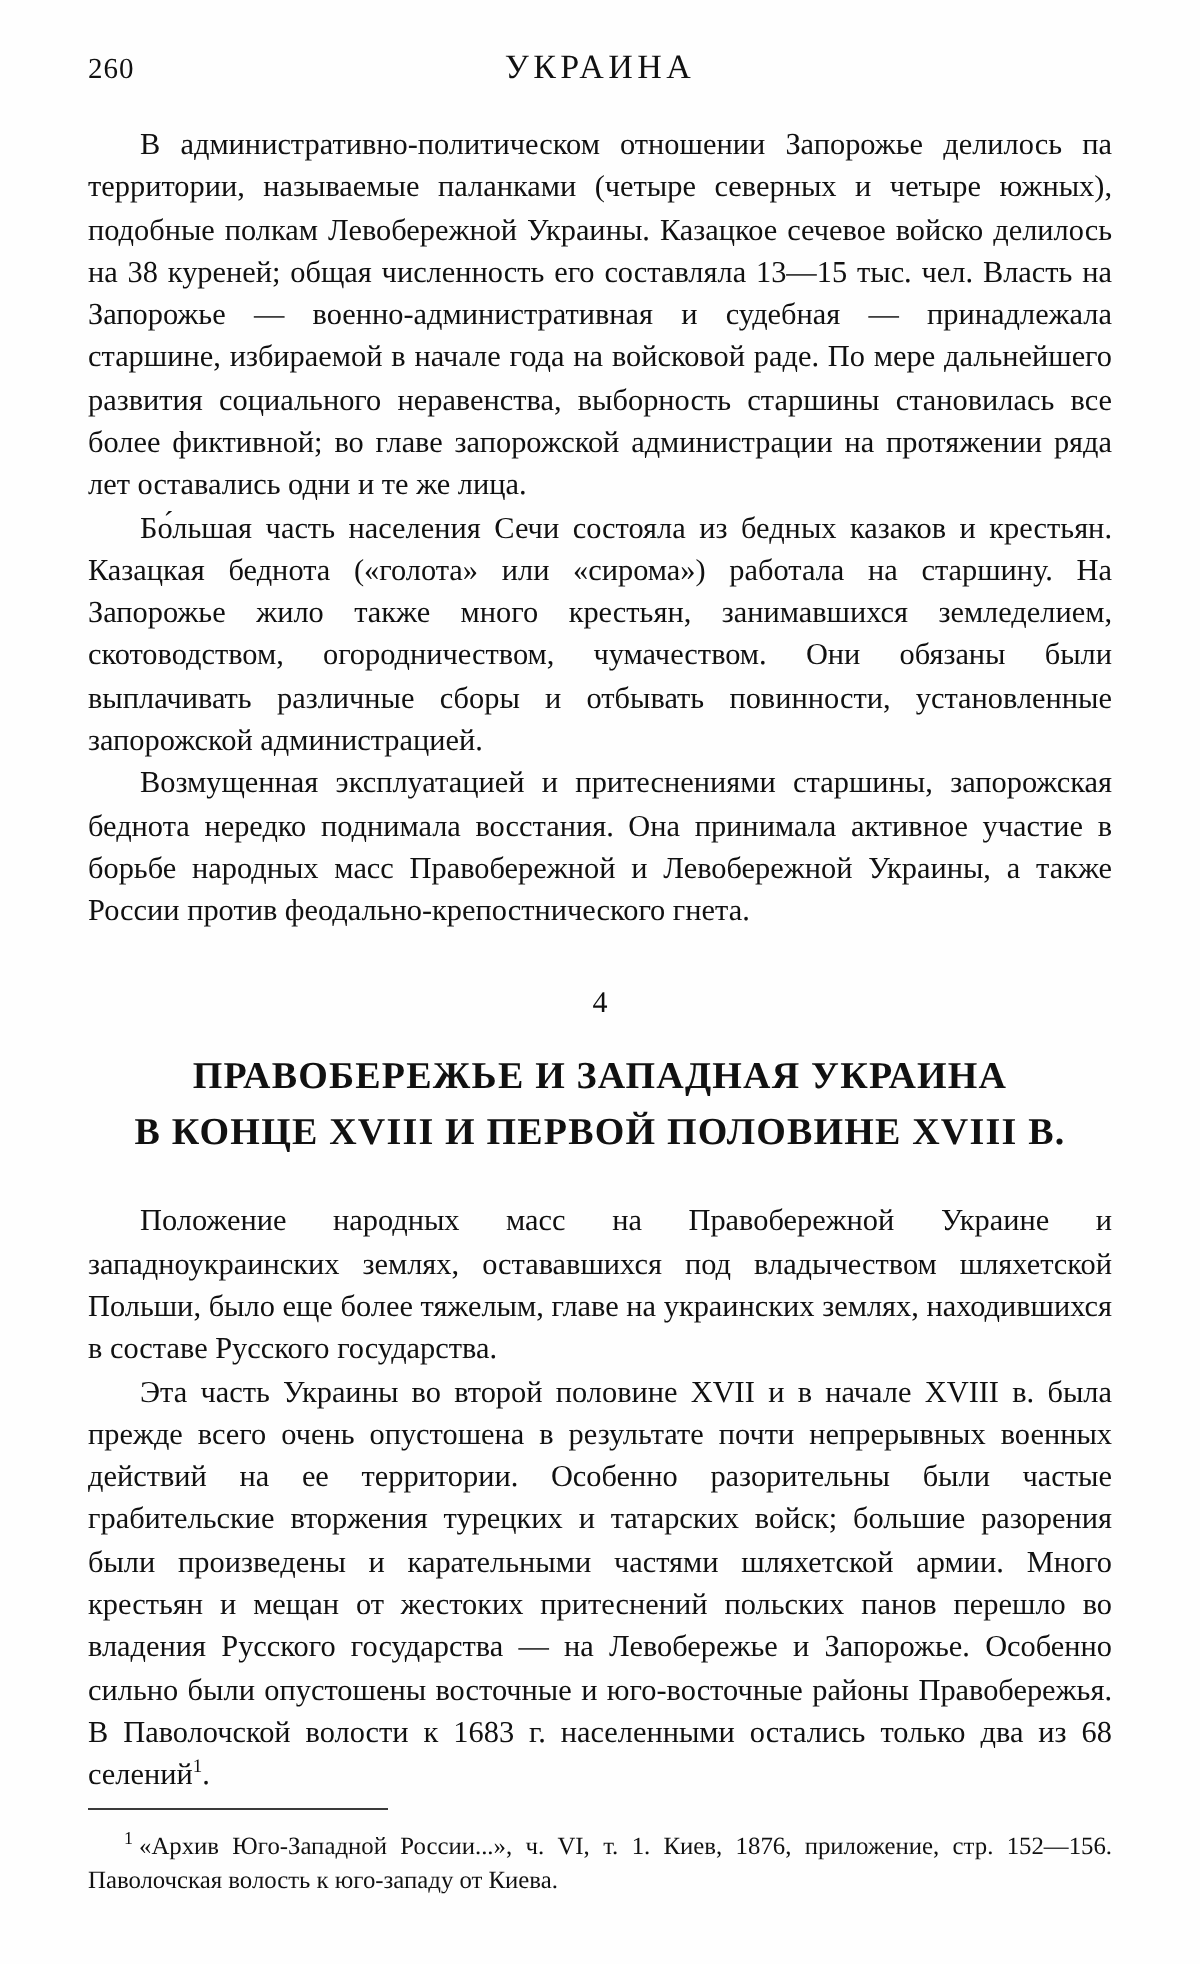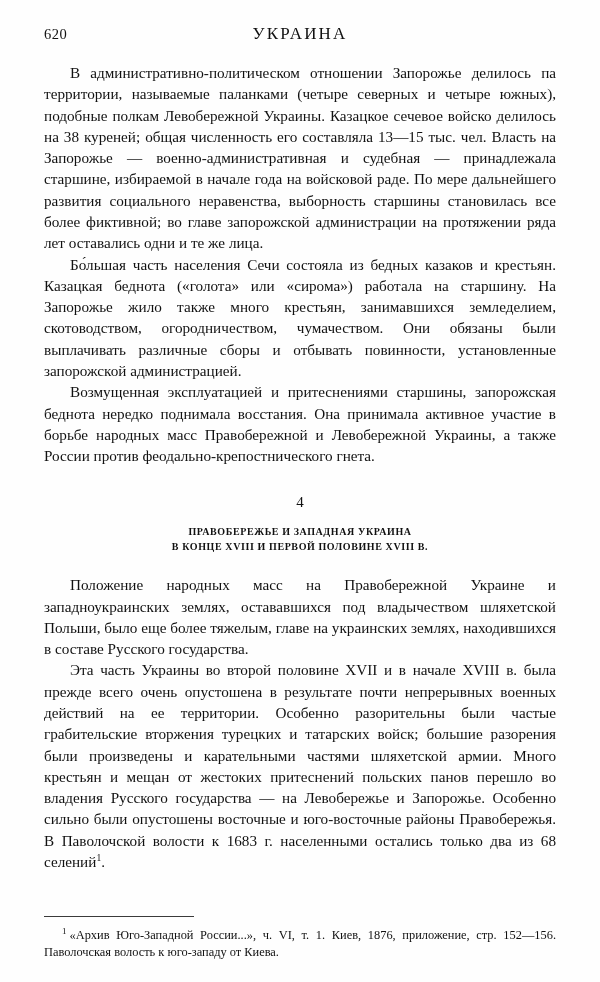--- a/index.html
+++ b/index.html
@@ -54,34 +54,34 @@
     margin: 0;
     text-indent: 26px;
   }
   .section-number {
     text-align: center;
     font-size: 15px;
     margin: 28px 0 14px 0;
   }
   .section-title {
     text-align: center;
-    font-size: 10px;
+    font-size: 19px;
     font-weight: bold;
     letter-spacing: 0.6px;
     line-height: 1.45;
     margin: 0 0 20px 0;
   }
   .section-title .line {
     display: block;
   }
   .footnote-area {
     position: absolute;
     left: 44px;
     right: 44px;
-    bottom: 20px;
+    bottom: 32px;
   }
   .footnote-rule {
     width: 150px;
     height: 1px;
     background: #3a3a3a;
     margin: 0 0 8px 0;
   }
   .footnote {
     font-size: 12.4px;
     line-height: 1.42;
@@ -97,21 +97,21 @@
     font-size: 9.5px;
     vertical-align: super;
   }
 </style>
 </head>
 <body>
 
 <div class="page">
 
   <div class="running-head">
-    <div class="folio">620</div>
+    <div class="folio">260</div>
     <div class="head-title">УКРАИНА</div>
     <div class="folio-spacer"></div>
   </div>
 
   <div class="body-text">
     <p>В административно-политическом отношении Запорожье делилось па территории, называемые паланками (четыре северных и четыре южных), подобные полкам Левобережной Украины. Казацкое сечевое войско делилось на 38 куреней; общая численность его составляла 13—15 тыс. чел. Власть на Запорожье — военно-административная и судебная — принадлежала старшине, избираемой в начале года на войсковой раде. По мере дальнейшего развития социального неравенства, выборность старшины становилась все более фиктивной; во главе запорожской администрации на протяжении ряда лет оставались одни и те же лица.</p>
     <p>Бо́льшая часть населения Сечи состояла из бедных казаков и крестьян. Казацкая беднота («голота» или «сирома») работала на старшину. На Запорожье жило также много крестьян, занимавшихся земледелием, скотоводством, огородничеством, чумачеством. Они обязаны были выплачивать различные сборы и отбывать повинности, установленные запорожской администрацией.</p>
     <p>Возмущенная эксплуатацией и притеснениями старшины, запорожская беднота нередко поднимала восстания. Она принимала активное участие в борьбе народных масс Правобережной и Левобережной Украины, а также России против феодально-крепостнического гнета.</p>
   </div>
 

